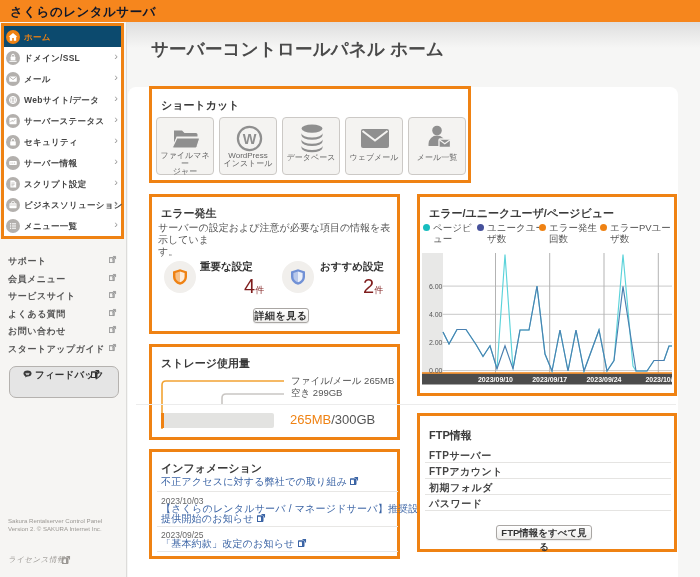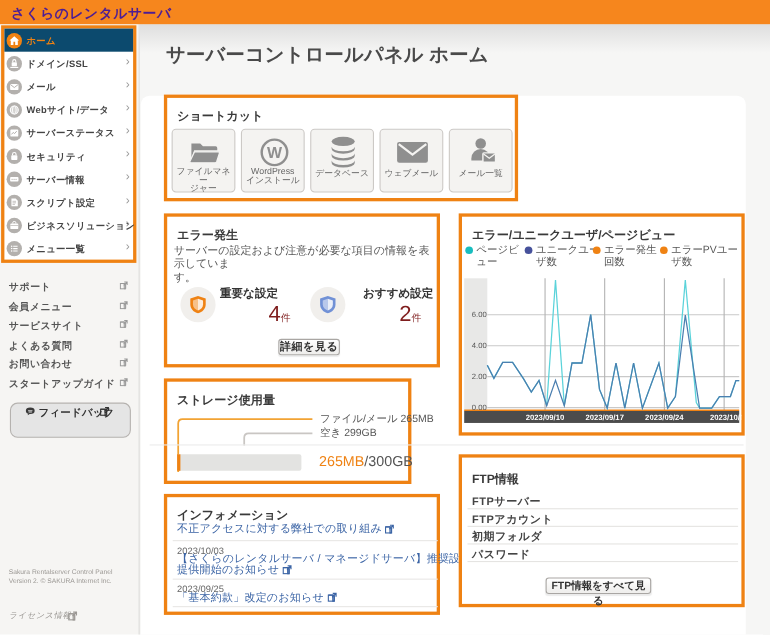--- a/index.html
+++ b/index.html
@@ -1,18 +1,18 @@
 <!DOCTYPE html>
 <html><head><meta charset="utf-8">
 <style>
 *{margin:0;padding:0;box-sizing:border-box;font-family:"Liberation Sans",sans-serif;}
 html,body{width:700px;height:577px;overflow:hidden;background:#fff;position:relative;}
 .abs{position:absolute;}
 #header{left:0;top:0;width:700px;height:22px;background:#f6861d;}
-#header span{position:absolute;left:10px;top:4px;font-size:12.5px;font-weight:bold;color:#4c1d95;letter-spacing:0.5px;}
+#header span{position:absolute;left:10px;top:4px;font-size:12.5px;font-weight:bold;color:#0f172a;letter-spacing:0.5px;}
 #mainbg{left:127px;top:22px;width:573px;height:555px;background:#f6f6f5;}
 #topshadow{left:127px;top:22px;width:573px;height:26px;background:linear-gradient(#dedede,rgba(246,246,245,0));}
 #card{left:128px;top:87px;width:550px;height:490px;background:#fff;border-radius:8px 8px 0 0;}
 #sidebar{left:0;top:22px;width:127px;height:555px;background:#f6f5f3;border-right:1px solid #dddcda;}
 #menubox{left:1px;top:23px;width:123px;height:216px;border:3px solid #ef8213;background:#fff;}
 .mrow{position:relative;height:21px;}
 .mrow .ic{position:absolute;left:2px;top:3.5px;width:14px;height:14px;border-radius:50%;background:#b3b0ad;}
 .mrow .lb{position:absolute;left:20px;top:6px;font-size:8.5px;font-weight:bold;color:#444;letter-spacing:0.3px;white-space:nowrap;}
 .mrow .ch{position:absolute;right:3px;top:3px;font-size:11px;color:#999;font-weight:normal;}
 #mhome{background:#0c4a6e;}
@@ -23,31 +23,31 @@
 #fb{left:9px;top:366px;width:110px;height:32px;border:1px solid #b5b2af;border-radius:7px;background:#e5e5e5;text-align:right;}
 #copyr{left:8px;top:517px;font-size:6.1px;color:#9b9894;line-height:7.6px;}
 #lic{left:8px;top:555px;font-size:7.5px;color:#9b9894;letter-spacing:0.5px;font-style:italic;}
 #ptitle{left:151px;top:37px;font-size:17.5px;font-weight:bold;color:#4a4a4a;letter-spacing:0.2px;}
 .obox{border:3px solid #ef8213;background:#fff;}
 .btitle{position:absolute;left:9px;top:9px;font-size:11px;font-weight:bold;color:#3a3a3a;letter-spacing:0px;}
 #shortcut{left:149px;top:86px;width:322px;height:97px;}
 .tile{position:absolute;top:28px;width:58px;height:58px;border:1px solid #ccc9c6;border-radius:4px;background:#f4f3f1;}
 .tlab{position:absolute;left:0;width:100%;text-align:center;font-size:8px;color:#666;line-height:8px;letter-spacing:0px;}
 #recom{left:149px;top:194px;width:251px;height:140px;}
-#rpara{position:absolute;left:6px;top:26px;font-size:10px;color:#555;line-height:12px;}
+#rpara{position:absolute;left:6px;top:26px;font-size:10px;color:#555;line-height:12px;font-family:Liberation Mono, monospace;}
 .shcirc{position:absolute;width:32px;height:32px;border-radius:50%;background:#f1efec;}
 .shl{position:absolute;font-size:10.5px;font-weight:bold;color:#333;}
 .shn{position:absolute;font-size:20px;color:#7f1d1d;margin-left:44px;}
 .shn i{font-style:normal;font-size:9px;}
 .gbtn{position:absolute;border:1px solid #a9a6a3;border-radius:3px;background:linear-gradient(#fff,#eeedeb);font-weight:bold;color:#333;text-align:center;box-shadow:0 1px 1px rgba(0,0,0,.08);}
 #chartbox{left:417px;top:194px;width:260px;height:202px;}
 .leg{position:absolute;top:24.5px;font-size:9.5px;color:#555;line-height:11.5px;}
 .leg b{position:absolute;left:0;top:2px;width:7px;height:7px;border-radius:50%;}
 .leg span{display:block;margin-left:10px;font-weight:normal;}
-#storage{left:149px;top:344px;width:225px;height:96px;padding-left:26px;}
+#storage{left:149px;top:344px;width:251px;height:96px;padding-left:26px;}
 #infobox{left:149px;top:449px;width:251px;height:110px;}
 .ilink{position:absolute;left:9px;font-size:10px;color:#3b64a5;letter-spacing:0.2px;line-height:10px;white-space:nowrap;}
 .idate{position:absolute;left:9px;font-size:8.5px;color:#666;}
 .ihr{position:absolute;left:5px;width:241px;height:1px;background:#e8e7e5;}
 #ftpbox{left:417px;top:413px;width:260px;height:139px;}
 .frow{position:absolute;left:5px;width:246px;border-bottom:1px solid #e5e4e2;}
 .frow span{position:absolute;left:4px;top:0;font-size:10px;font-weight:bold;color:#444;letter-spacing:0.5px;}
 svg{position:absolute;overflow:visible;}
 </style></head>
 <body>
@@ -276,21 +276,21 @@
     </div>
     <div class="shl" style="left:48px;top:63px">重要な設定</div>
     <div class="shn" style="left:48px;top:78px">4<i>件</i></div>
     <div class="shcirc" style="left:130px;top:64px">
       <svg class="abs" style="left:7px;top:7px" width="18" height="18" viewBox="0 0 18 18">
         <path d="M9 1.2l7 2.2v5.2c0 4.2-3 7.3-7 8.2-4-.9-7-4-7-8.2V3.4z" fill="#7191d6"></path>
         <path d="M9 3.6l4.6 1.5v3.6c0 2.8-2 4.9-4.6 5.6z" fill="#fff" opacity="0.85"></path>
         <path d="M9 3.6L4.4 5.1v3.6c0 2.8 2 4.9 4.6 5.6z" fill="#fff" opacity="0.5"></path>
       </svg>
     </div>
-    <div class="shl" style="left:178px;top:63px">おすすめ設定</div>
+    <div class="shl" style="left:168px;top:63px">おすすめ設定</div>
     <div class="shn" style="left:167px;top:78px">2<i>件</i></div>
     <div class="gbtn" style="left:101px;top:111px;width:56px;height:15px;font-size:10px;line-height:14px;letter-spacing:0.5px">詳細を見る</div>
   </div>
 <div class="abs obox" id="chartbox">
     <div class="btitle">エラー/ユニークユーザ/ページビュー</div>
     <div class="leg" style="left:3px">
       <b style="background:#18bdbf"></b>
       <span>ページビ</span>
       <span style="margin-left:10px">ュー</span>
     </div>

